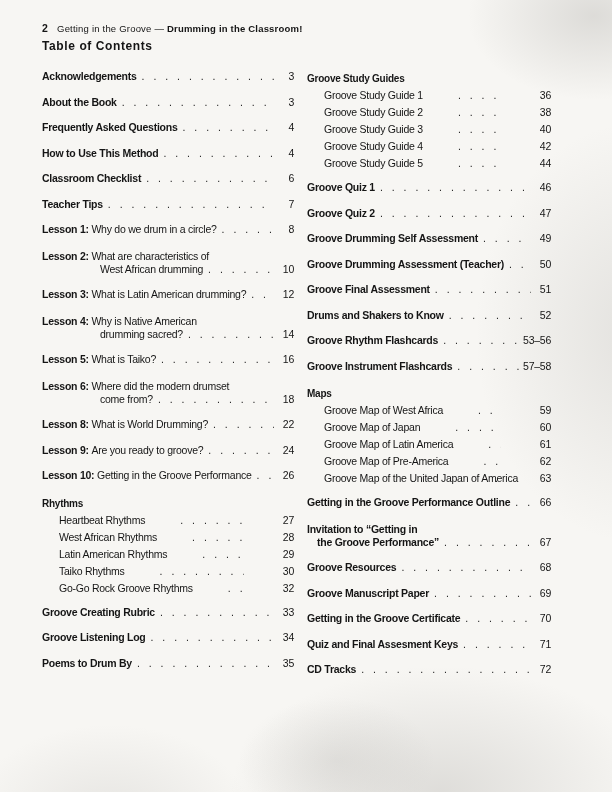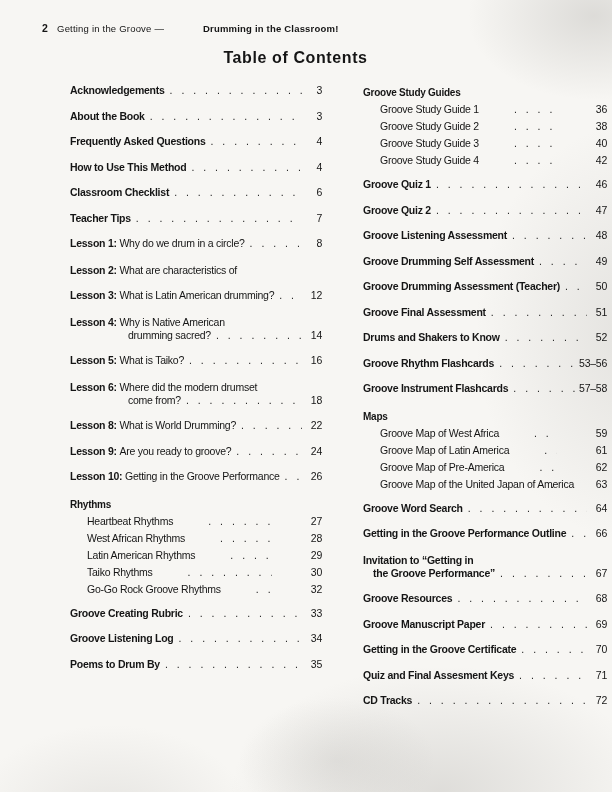--- a/index.html
+++ b/index.html
@@ -11,26 +11,26 @@
       radial-gradient(ellipse 180px 120px at 97% 2%, rgba(160,158,154,.30), transparent 70%),
       radial-gradient(ellipse 230px 300px at 104% 42%, rgba(170,168,164,.26), transparent 70%),
       radial-gradient(ellipse 300px 180px at 72% 100%, rgba(165,163,159,.30), transparent 70%),
       radial-gradient(ellipse 200px 130px at 18% 103%, rgba(180,178,174,.25), transparent 70%),
       radial-gradient(ellipse 140px 90px at 55% 96%, rgba(175,173,169,.22), transparent 70%);
   }
   .page{position:absolute;inset:0;padding:22px 63px 0 42px;box-sizing:border-box;}
 
   .running-header{display:flex;align-items:baseline;gap:9px;font-size:9.5px;letter-spacing:.2px;}
   .running-header .num{font-weight:bold;font-size:10.5px;}
-  .running-header .sub{font-weight:bold;margin-left:36px;}
-
-  .page-title{margin-top:15px;font-size:16px;font-weight:bold;letter-spacing:.6px;text-align:center;}
+  .running-header .sub{font-weight:bold;}
+
+  .page-title{margin-top:5px;font-size:12px;font-weight:bold;letter-spacing:.6px;}
 
   .columns{display:flex;margin-top:17px;gap:13px;}
-  .col{flex:0 0 auto;margin-left:28px;}
+  .col{flex:0 0 auto;}
   .col-left{width:252px;}
   .col-right{width:244px;}
 
   .blk{margin-bottom:12.5px;}
   .blk-section{margin-bottom:9px;}
 
   .row{display:flex;align-items:baseline;font-size:10.5px;line-height:13px;letter-spacing:-.25px;}
   .blk-lesson2 .row.first,.blk-entry2 .row.first{line-height:14px;text-align:right;}
   .lbl{white-space:nowrap;flex:0 1 auto;min-width:0;}
   .bold{font-weight:bold;}
@@ -105,20 +105,25 @@
             <span class="lbl">&nbsp;Why do we drum in a circle?</span>
             <span class="dots"></span>
             <span class="pg">8</span>
           </div>
         </div>
         <div class="blk blk-lesson2">
           <div class="row first">
             <span class="lbl bold">Lesson 2:</span>
             <span class="lbl">&nbsp;What are characteristics of</span>
           </div>
+          <div class="row cont">
+            <span class="lbl">West African drumming</span>
+            <span class="dots"></span>
+            <span class="pg">10</span>
+          </div>
         </div>
         <div class="blk blk-lesson">
           <div class="row">
             <span class="lbl bold">Lesson 3:</span>
             <span class="lbl">&nbsp;What is Latin American drumming?</span>
             <span class="dots"></span>
             <span class="pg">12</span>
           </div>
         </div>
         <div class="blk blk-lesson2">
@@ -244,41 +249,39 @@
             <div class="row">
               <span class="lbl">Groove Study Guide 3</span>
               <span class="dots"></span>
               <span class="pg">40</span>
             </div>
             <div class="row">
               <span class="lbl">Groove Study Guide 4</span>
               <span class="dots"></span>
               <span class="pg">42</span>
             </div>
+            <div class="row">
+              <span class="lbl">Groove Study Guide 5</span>
+              <span class="dots"></span>
+              <span class="pg">44</span>
+            </div>
           </div>
         </div>
         <div class="blk blk-entry">
           <div class="row">
             <span class="lbl bold">Groove Quiz 1</span>
             <span class="dots"></span>
             <span class="pg">46</span>
           </div>
         </div>
         <div class="blk blk-entry">
           <div class="row">
             <span class="lbl bold">Groove Quiz 2</span>
             <span class="dots"></span>
             <span class="pg">47</span>
-          </div>
-        </div>
-        <div class="blk blk-entry">
-          <div class="row">
-            <span class="lbl bold">Groove Listening Assessment</span>
-            <span class="dots"></span>
-            <span class="pg">48</span>
           </div>
         </div>
         <div class="blk blk-entry">
           <div class="row">
             <span class="lbl bold">Groove Drumming Self Assessment</span>
             <span class="dots"></span>
             <span class="pg">49</span>
           </div>
         </div>
         <div class="blk blk-entry">
@@ -318,41 +321,39 @@
         </div>
         <div class="blk blk-section">
           <div class="sec-h">Maps</div>
           <div class="sec-items">
             <div class="row">
               <span class="lbl">Groove Map of West Africa</span>
               <span class="dots"></span>
               <span class="pg">59</span>
             </div>
             <div class="row">
+              <span class="lbl">Groove Map of Japan</span>
+              <span class="dots"></span>
+              <span class="pg">60</span>
+            </div>
+            <div class="row">
               <span class="lbl">Groove Map of Latin America</span>
               <span class="dots"></span>
               <span class="pg">61</span>
             </div>
             <div class="row">
               <span class="lbl">Groove Map of Pre-America</span>
               <span class="dots"></span>
               <span class="pg">62</span>
             </div>
             <div class="row">
               <span class="lbl">Groove Map of the United Japan of America</span>
               <span class="dots"></span>
               <span class="pg">63</span>
             </div>
-          </div>
-        </div>
-        <div class="blk blk-entry">
-          <div class="row">
-            <span class="lbl bold">Groove Word Search</span>
-            <span class="dots"></span>
-            <span class="pg">64</span>
           </div>
         </div>
         <div class="blk blk-entry">
           <div class="row">
             <span class="lbl bold">Getting in the Groove Performance Outline</span>
             <span class="dots"></span>
             <span class="pg">66</span>
           </div>
         </div>
         <div class="blk blk-entry2">

